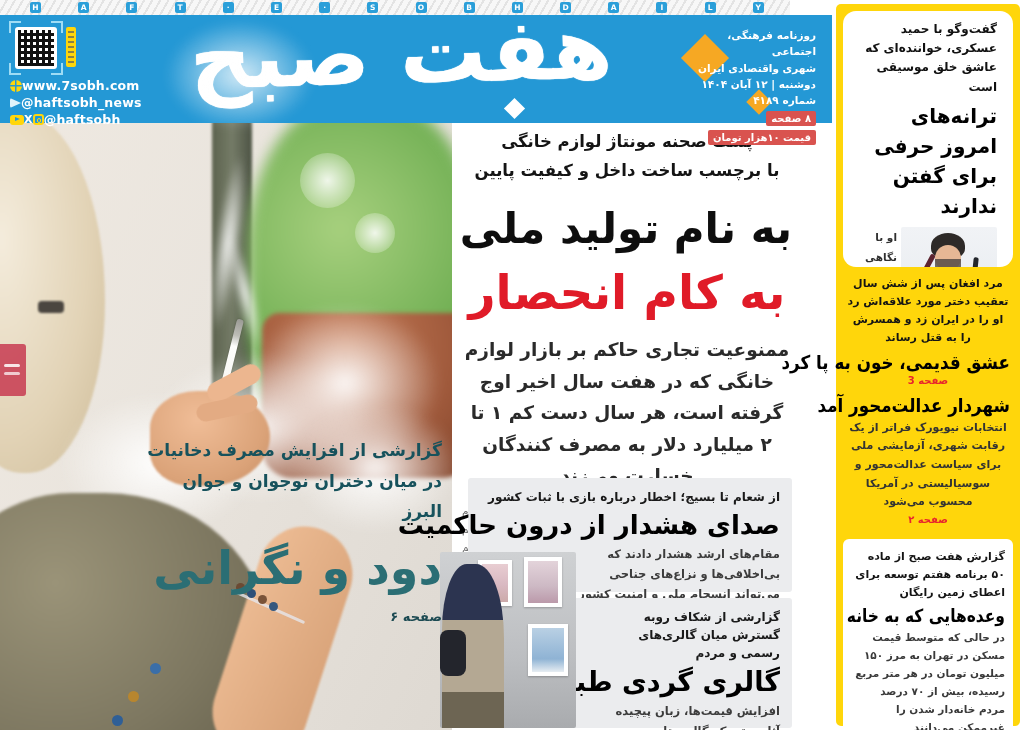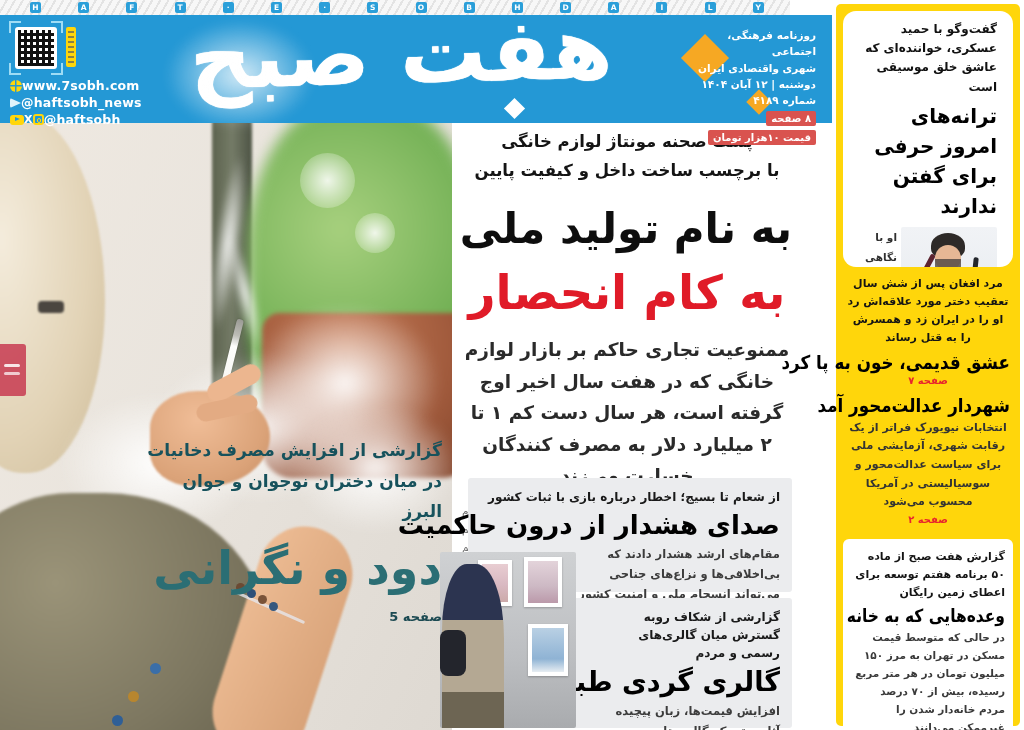--- a/index.html
+++ b/index.html
@@ -254,21 +254,21 @@
     <div class="bead" style="left:247px;top:466px;background:#2d4f78;"></div>
     <div class="bead" style="left:258px;top:472px;background:#7a5338;"></div>
     <div class="bead" style="left:269px;top:479px;background:#34577e;"></div>
     <div class="pin" style="left:150px;top:540px;background:#3a6ea8;"></div>
     <div class="pin" style="left:128px;top:568px;background:#b8862f;"></div>
     <div class="pin" style="left:112px;top:592px;background:#2f5f96;"></div>
 
     <div class="smoke-story">
       <div class="ss-kicker">گزارشی از افزایش مصرف دخانیات در میان دختران نوجوان و جوان البرز</div>
       <div class="ss-headline">دود و نگرانی</div>
-      <div class="ss-page">صفحه 5</div>
+      <div class="ss-page">صفحه ۶</div>
     </div>
   </div>
   <div class="stamp"></div>
 
   <div class="lead">
     <div class="lk">پشت صحنه مونتاژ لوازم خانگی</div>
     <div class="lk">با برچسب ساخت داخل و کیفیت پایین</div>
     <div class="h-black">به نام تولید ملی</div>
     <div class="h-red">به کام انحصار</div>
     <div class="deck">ممنوعیت تجاری حاکم بر بازار لوازم خانگی که در هفت سال اخیر اوج گرفته است، هر سال دست کم ۱ تا ۲ میلیارد دلار به مصرف کنندگان خسارت می‌زند</div>
@@ -320,21 +320,21 @@
         <div class="r-note">
           <span>او با نگاهی نقادانه به موسیقی پاپ امروز، سطحی شدن ترانه‌ها و تکراری شدن مضامین را بزرگ‌ترین چالش این روزها می‌داند</span>
           
         </div>
       </div>
     </div>
 
     <div class="r-mid">
       <div class="mk">مرد افغان پس از شش سال تعقیب دختر مورد علاقه‌اش رد او را در ایران زد و همسرش را به قتل رساند</div>
       <div class="mh">عشق قدیمی، خون به پا کرد</div>
-      <span class="pageref">صفحه ۷</span>
+      <span class="pageref">صفحه 3</span>
 
       <div class="mh">شهردار عدالت‌محور آمد</div>
       <div class="mb">انتخابات نیویورک فراتر از یک رقابت شهری، آزمایشی ملی برای سیاست عدالت‌محور و سوسیالیستی در آمریکا محسوب می‌شود</div>
       <span class="pageref">صفحه ۲</span>
     </div>
 
     <div class="r-bottom">
       <div class="mk">گزارش هفت صبح از ماده ۵۰ برنامه هفتم توسعه برای اعطای زمین رایگان</div>
       <div class="bh">وعده‌هایی که به خانه نمی‌رسد</div>
       <div class="bb">در حالی که متوسط قیمت مسکن در تهران به مرز ۱۵۰ میلیون تومان در هر متر مربع رسیده، بیش از ۷۰ درصد مردم خانه‌دار شدن را غیرممکن می‌دانند</div>

